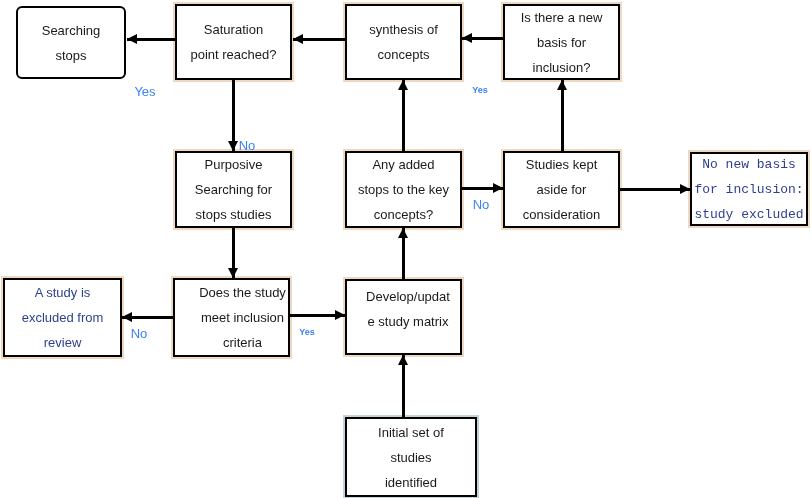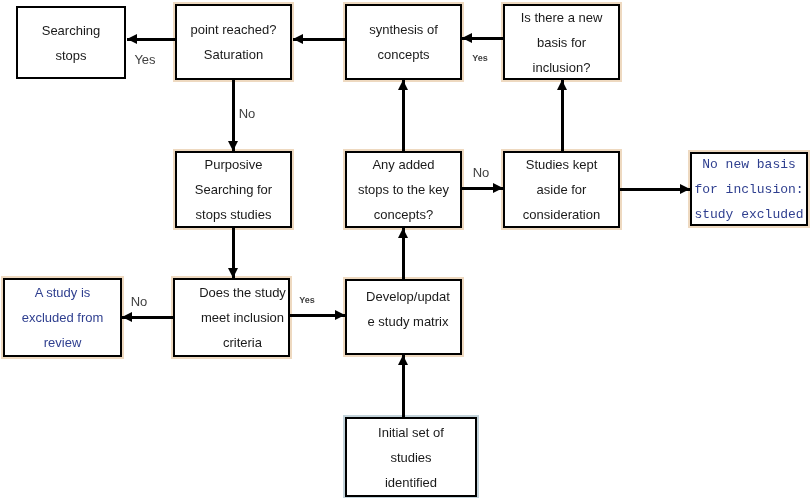--- a/index.html
+++ b/index.html
@@ -25,21 +25,21 @@
     justify-content: center;
     align-items: center;
     text-align: center;
     font-size: 13px;
     line-height: 25px;
     color: #1a1a1a;
   }
   .node .line { display: block; width: 100%; }
   .halo-tan  { box-shadow: 0 0 0 2px #eed9c0; }
   .halo-blue { box-shadow: 0 0 0 2px #c3d3da; }
-  .halo-none { box-shadow: none; }
+  .halo-none { box-shadow: none; border-radius: 6px; }
   .color-blue { color: #2f3f8f; }
   .color-black { color: #1a1a1a; }
   .align-top-left {
     justify-content: flex-start;
     align-items: flex-start;
     text-align: left;
     padding: 3px 0 0 9px;
   }
   .edge-line {
     position: absolute;
@@ -50,37 +50,38 @@
     width: 0;
     height: 0;
   }
   .head-left  { border-top: 5px solid transparent; border-bottom: 5px solid transparent; border-right: 10px solid #000; }
   .head-right { border-top: 5px solid transparent; border-bottom: 5px solid transparent; border-left: 10px solid #000; }
   .head-up    { border-left: 5px solid transparent; border-right: 5px solid transparent; border-bottom: 10px solid #000; }
   .head-down  { border-left: 5px solid transparent; border-right: 5px solid transparent; border-top: 10px solid #000; }
   .edge-label {
     position: absolute;
     transform: translate(-50%, -50%);
-    color: #404040;
+    color: #3b82f6;
     white-space: nowrap;
+    margin-top: 32px;
   }
   .label-large { font-size: 13px; font-weight: 400; }
   .label-small { font-size: 9px; font-weight: 700; }
 </style>
 </head>
 <body>
 
 <div id="canvas" style="background: rgb(255, 255, 255);">
     <div class="node halo-none color-black" style="left: 16px; top: 6px; width: 110px; height: 73px;">
       <span class="line">Searching</span>
       <span class="line">stops</span>
     </div>
     <div class="node halo-tan color-black" style="left: 175px; top: 4px; width: 117px; height: 76px;">
+      <span class="line">Saturation</span>
       <span class="line">point reached?</span>
-      <span class="line">Saturation</span>
     </div>
     <div class="node halo-tan color-black" style="left: 345px; top: 4px; width: 117px; height: 76px;">
       <span class="line">synthesis of</span>
       <span class="line">concepts</span>
     </div>
     <div class="node halo-tan color-black" style="left: 503px; top: 4px; width: 117px; height: 76px;">
       <span class="line">Is there a new</span>
       <span class="line">basis for</span>
       <span class="line">inclusion?</span>
     </div>

